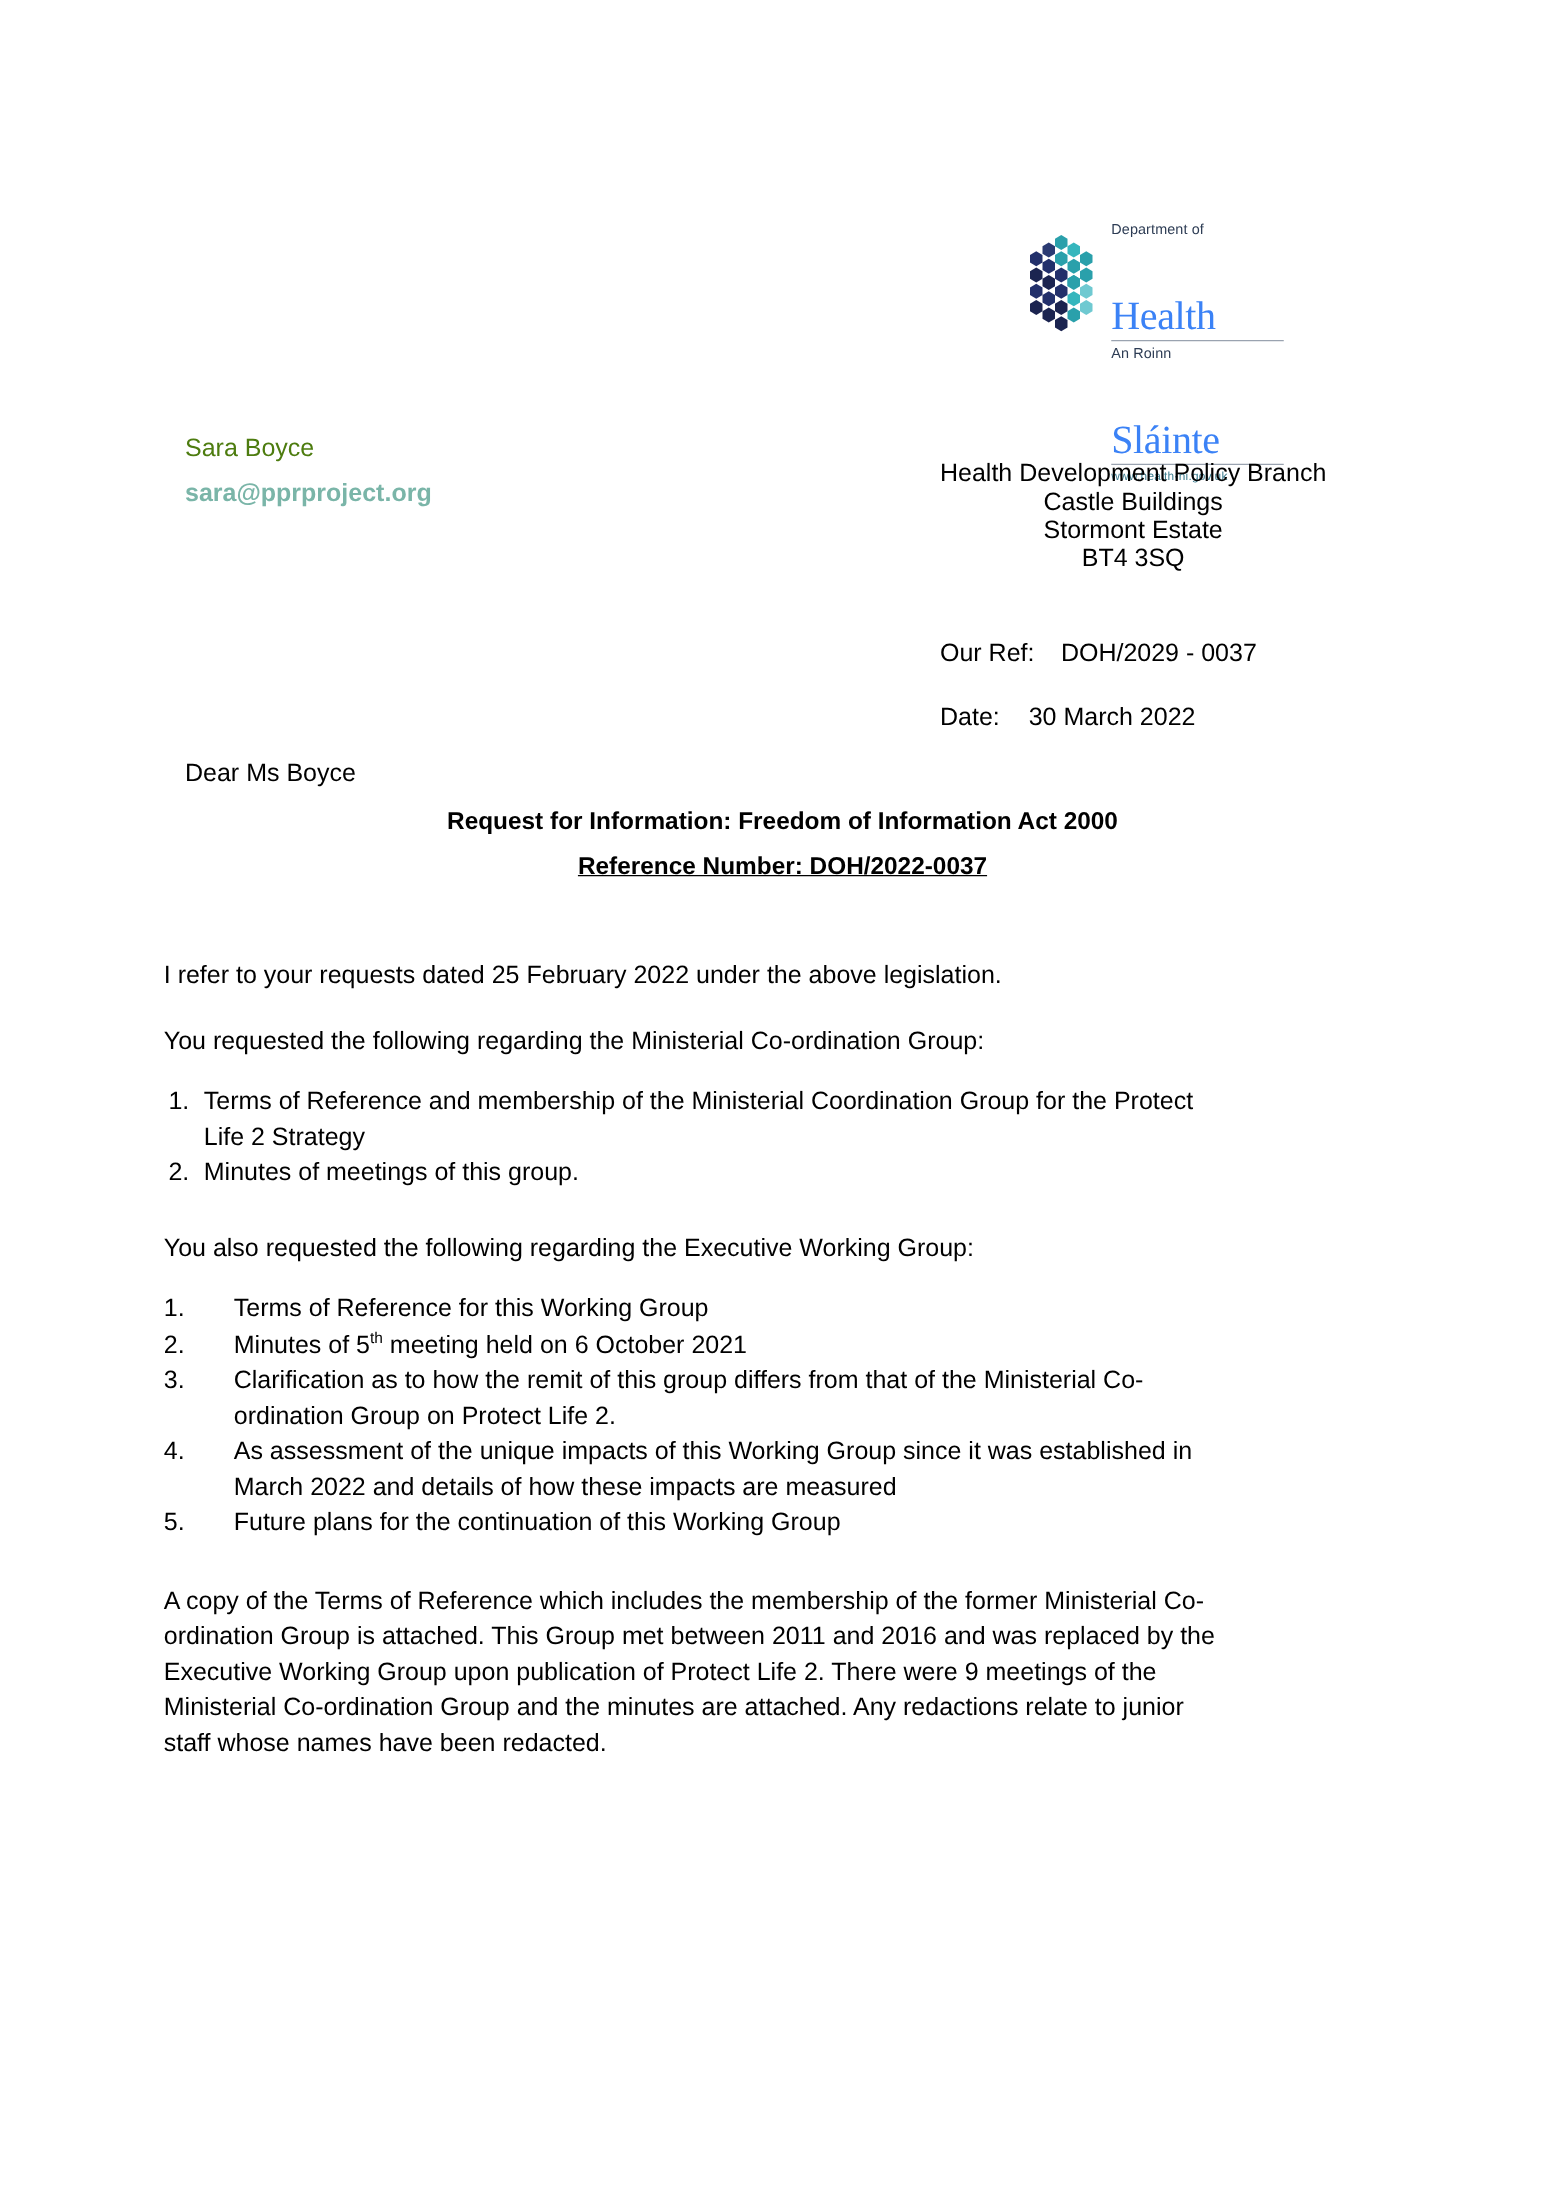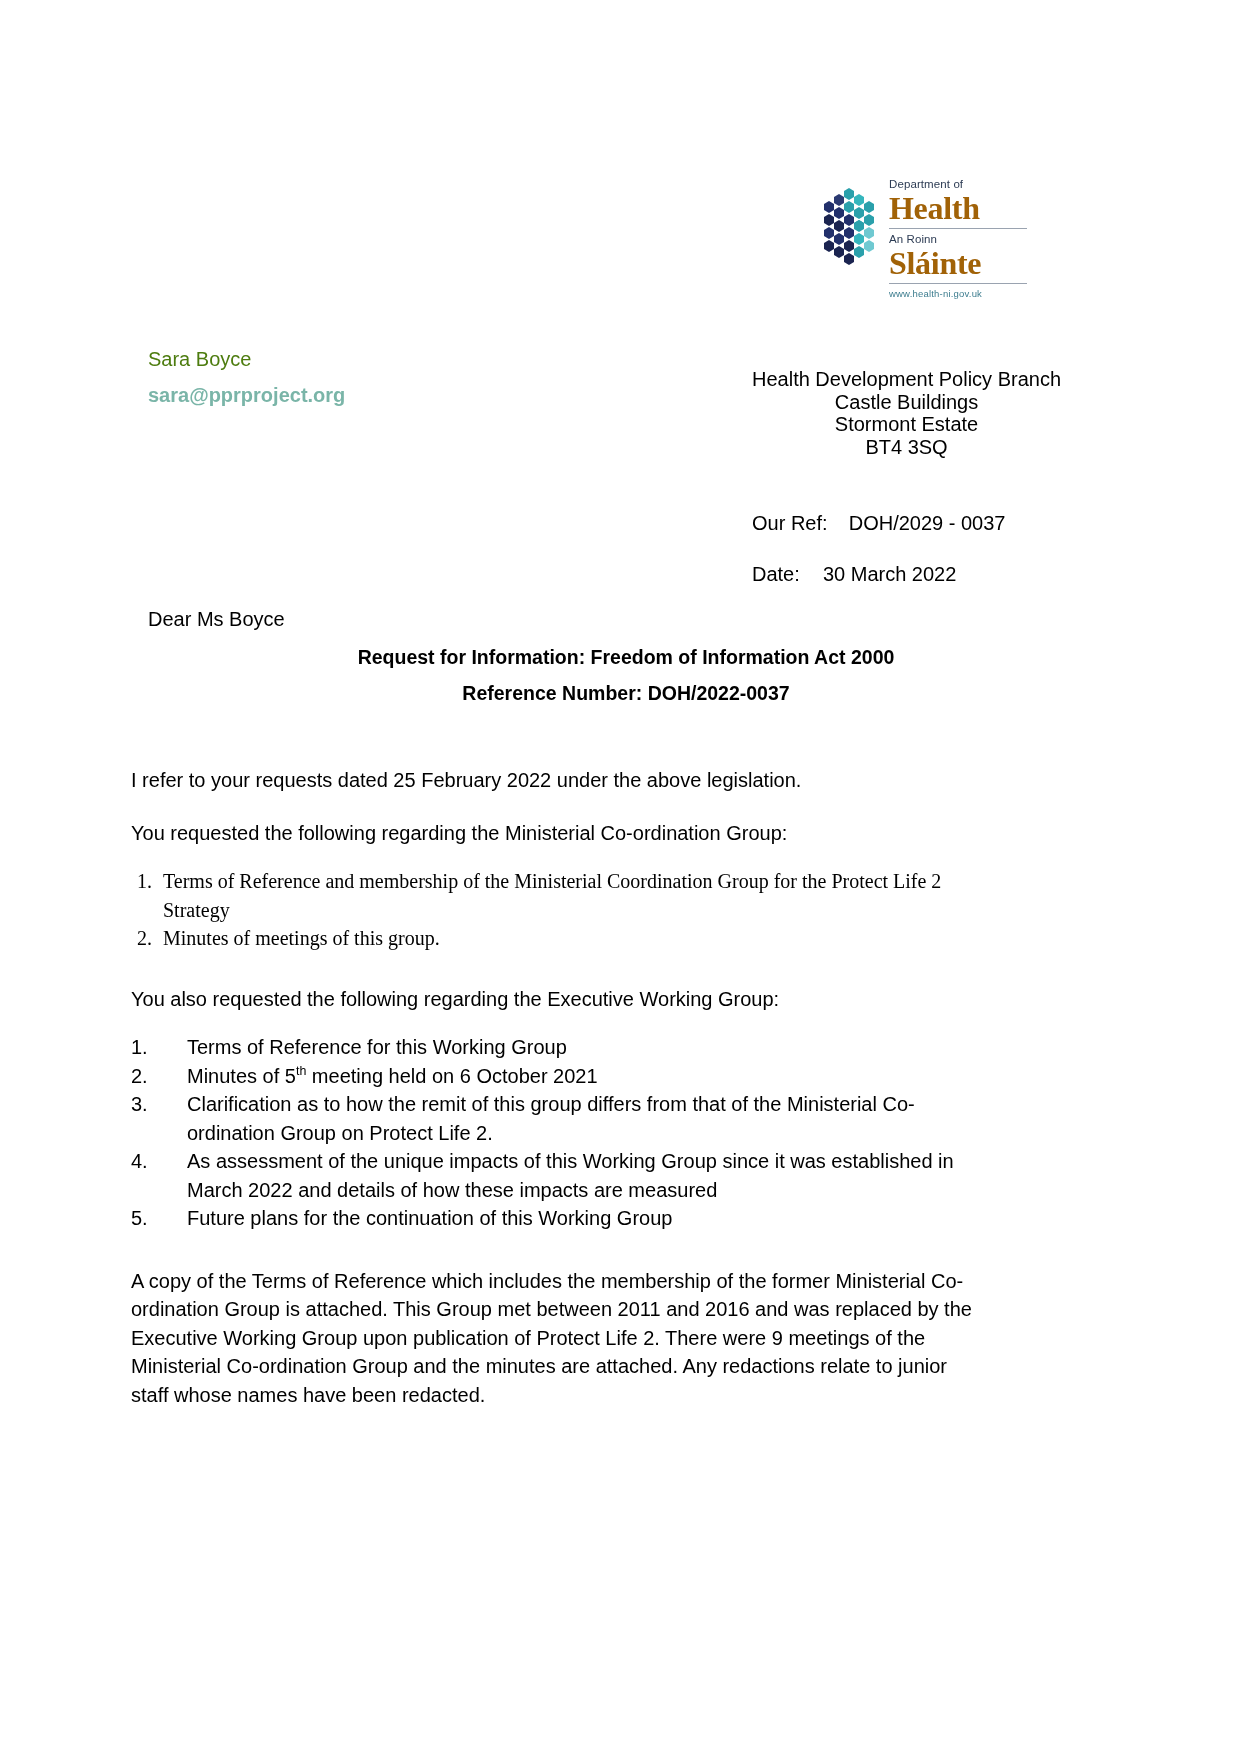--- a/index.html
+++ b/index.html
@@ -48,25 +48,26 @@
     font-family: "Liberation Sans", sans-serif;
     font-size: 11.5px;
     color: #2d3c54;
     letter-spacing: 0.1px;
     line-height: 13px;
     white-space: nowrap;
   }
   .logo-line-big {
     font-family: "Liberation Serif", serif;
     font-size: 32px;
-    font-weight: 700;
-    color: #a16207;
+    font-weight: 400;
+    color: #3b82f6;
     line-height: 34px;
     letter-spacing: -0.3px;
     white-space: nowrap;
+    margin-top: 44px;
   }
   .logo-rule {
     border-bottom: 1px solid #9aa3b0;
     margin: 3px 0 4px 0;
     width: 138px;
   }
   .logo-url {
     font-family: "Liberation Sans", sans-serif;
     font-size: 9.5px;
     color: #3d7d8f;
@@ -132,41 +133,41 @@
   }
   .heading-2 {
     position: absolute;
     left: 0;
     right: 0;
     top: 682px;
     text-align: center;
     font-size: 19.5px;
     font-weight: bold;
     padding-left: 12px;
+    text-decoration: underline;
   }
 
   
   .body-area {
     position: absolute;
     left: 131px;
     top: 766px;
     width: 855px;
     font-size: 20px;
     line-height: 28.5px;
   }
   .para {
     margin: 0 0 24px 0;
   }
   .para.tight { margin-bottom: 20px; }
 
   ol.list-a {
     margin: 0 0 24px 0;
     padding-left: 26px;
     list-style-type: decimal;
-    font-family: Liberation Serif, serif;
   }
   ol.list-a li {
     margin: 0;
     padding-left: 6px;
   }
 
   .numlist {
     margin: 0 0 26px 0;
   }
   .numlist .row {

